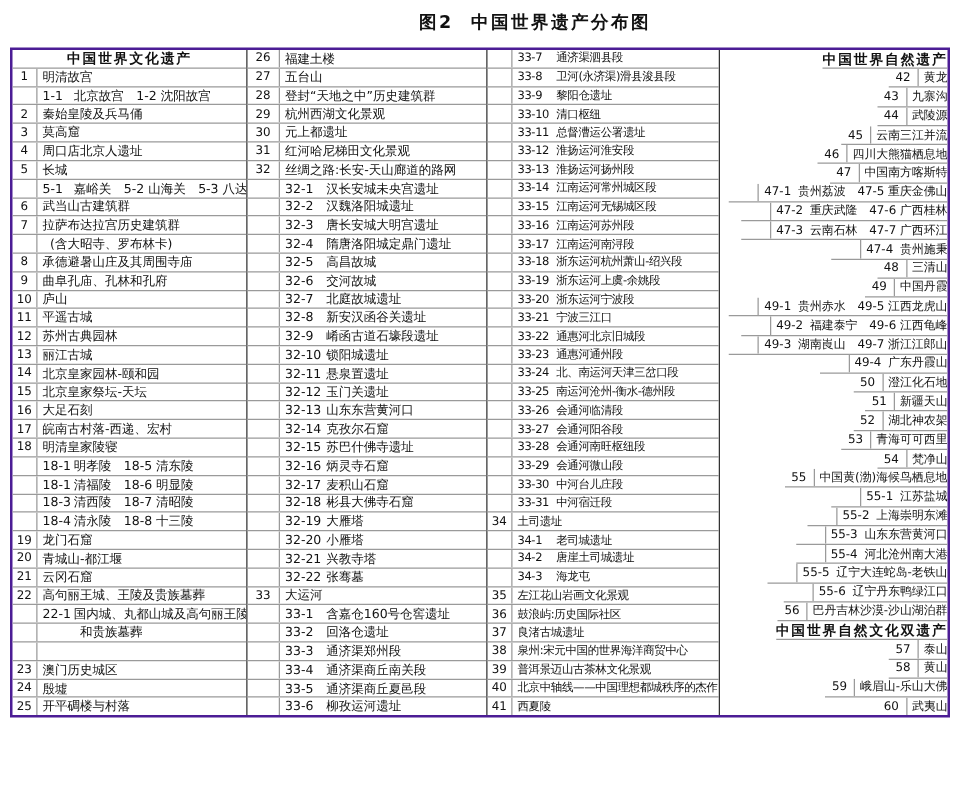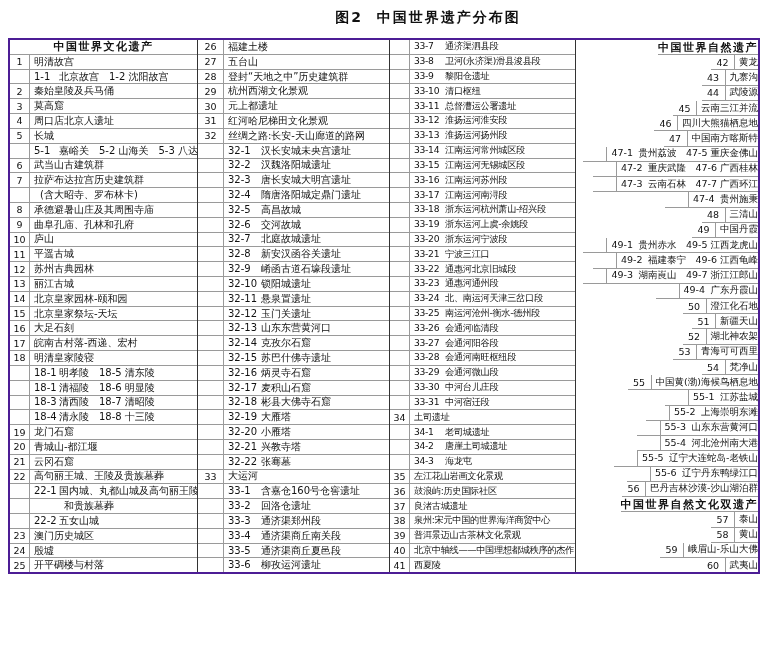--- a/index.html
+++ b/index.html
@@ -153,21 +153,20 @@
         <div class="row">
           <span class="n"></span>
           <div class="t"><span class="sn">22-1</span><span>国内城、丸都山城及高句丽王陵</span></div>
         </div>
         <div class="row">
           <span class="n"></span>
           <div class="t ind2">和贵族墓葬</div>
         </div>
         <div class="row">
           <span class="n"></span>
-          <div class="t"><span class="sn">22-2</span><span>五女山城</span></div>
         </div>
         <div class="row">
           <span class="n">23</span>
           <div class="t">澳门历史城区</div>
         </div>
         <div class="row">
           <span class="n">24</span>
           <div class="t">殷墟</div>
         </div>
         <div class="row">

